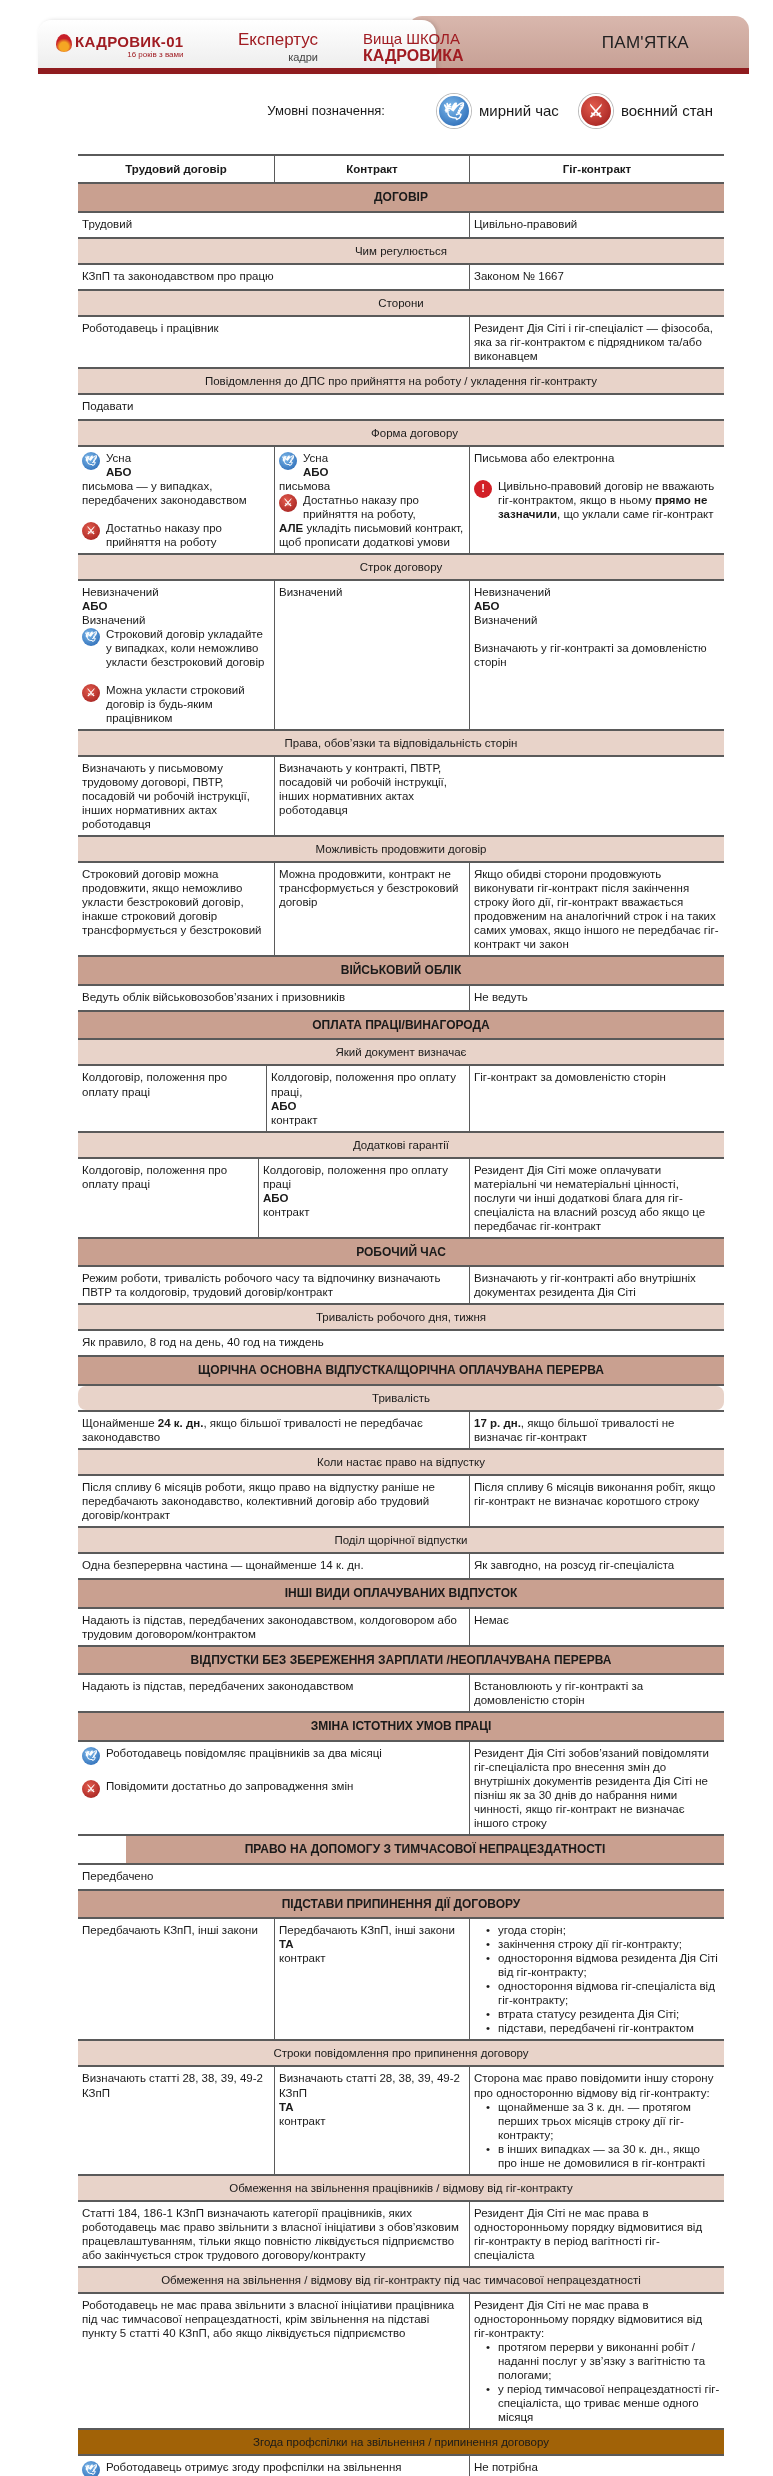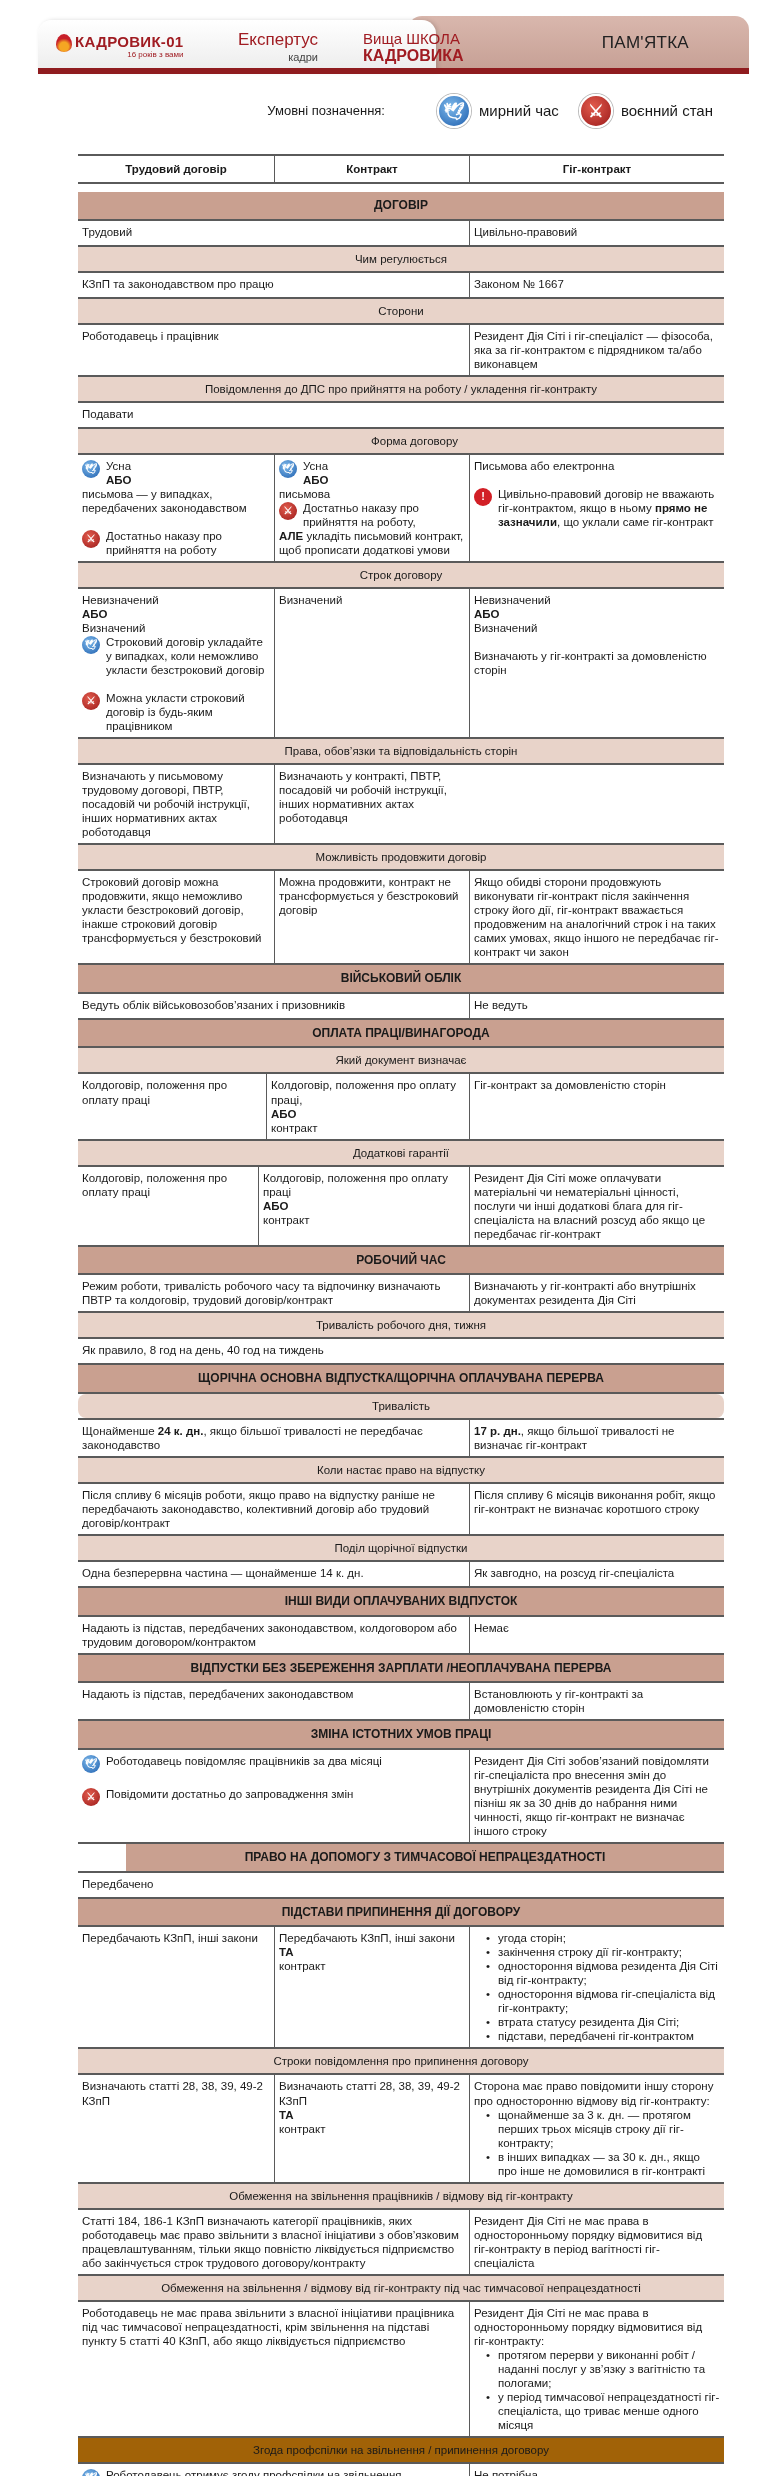--- a/index.html
+++ b/index.html
@@ -102,21 +102,21 @@
   </div>
 
   <div class="table">
     <div class="row hdr">
       <div class="cell c1">Трудовий договір</div>
       <div class="cell c2">Контракт</div>
       <div class="cell c3">Гіг-контракт</div>
     </div>
 
     <div class="row">
-        <div class="cell c123 sec" style="background: rgb(201, 160, 144); margin-top: 8px;">ДОГОВІР</div>
+        <div class="cell c123 sec" style="background: rgb(201, 160, 144);">ДОГОВІР</div>
       </div>
     <div class="row">
       <div class="cell c12">Трудовий</div>
       <div class="cell c3">Цивільно-правовий</div>
     </div>
     <div class="row">
         <div class="cell c123 sub" style="background: rgb(232, 211, 201);">Чим регулюється</div>
       </div>
     <div class="row">
       <div class="cell c12">КЗпП та законодавством про працю</div>

